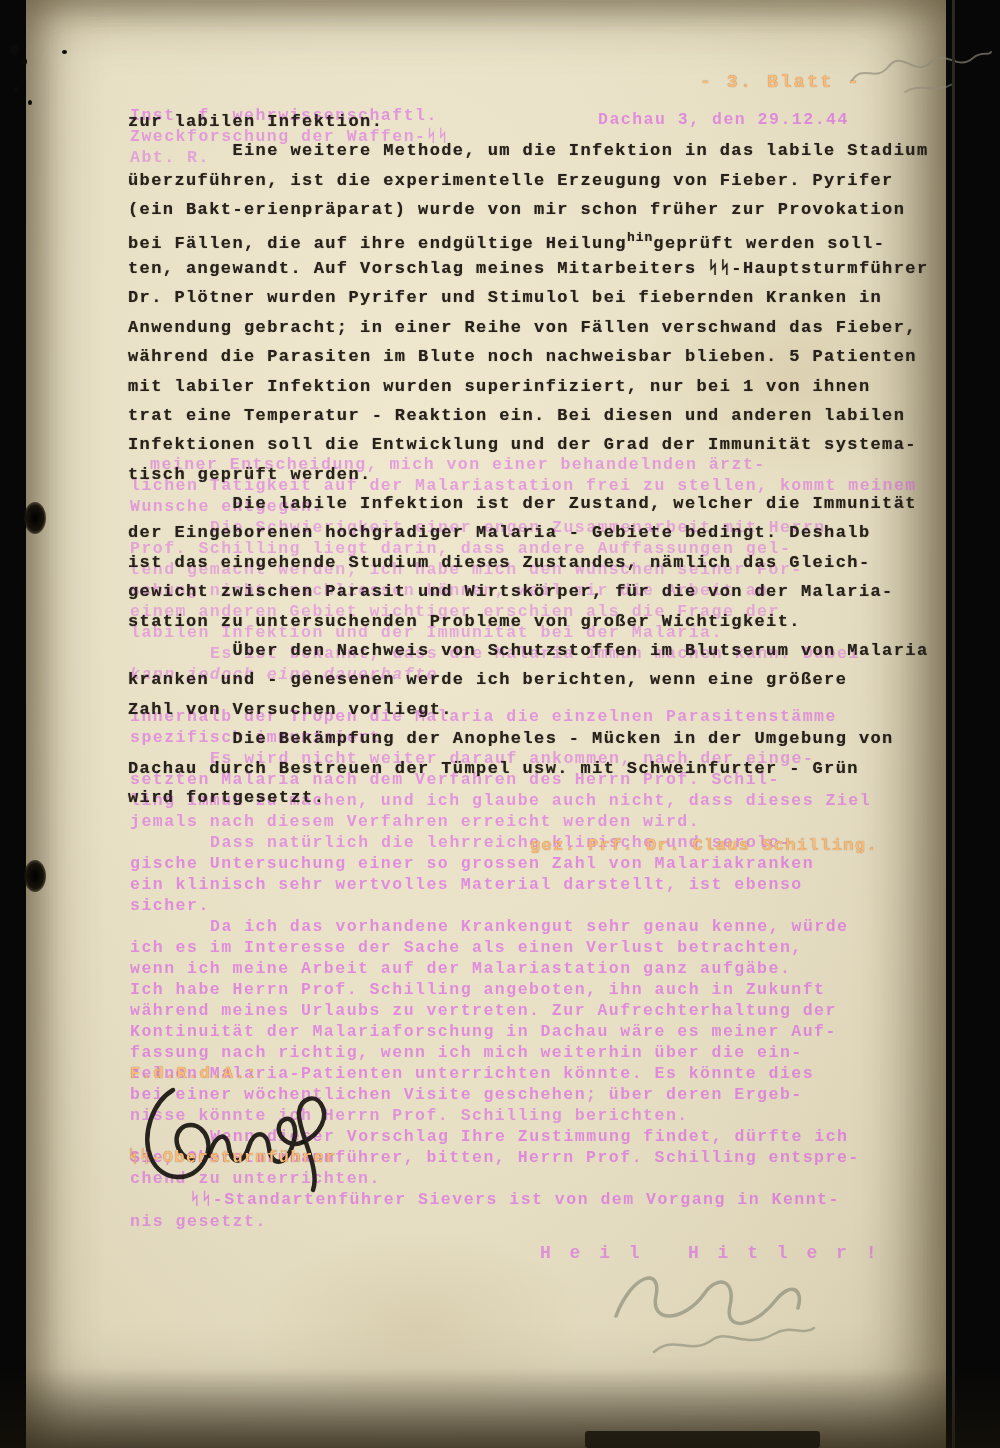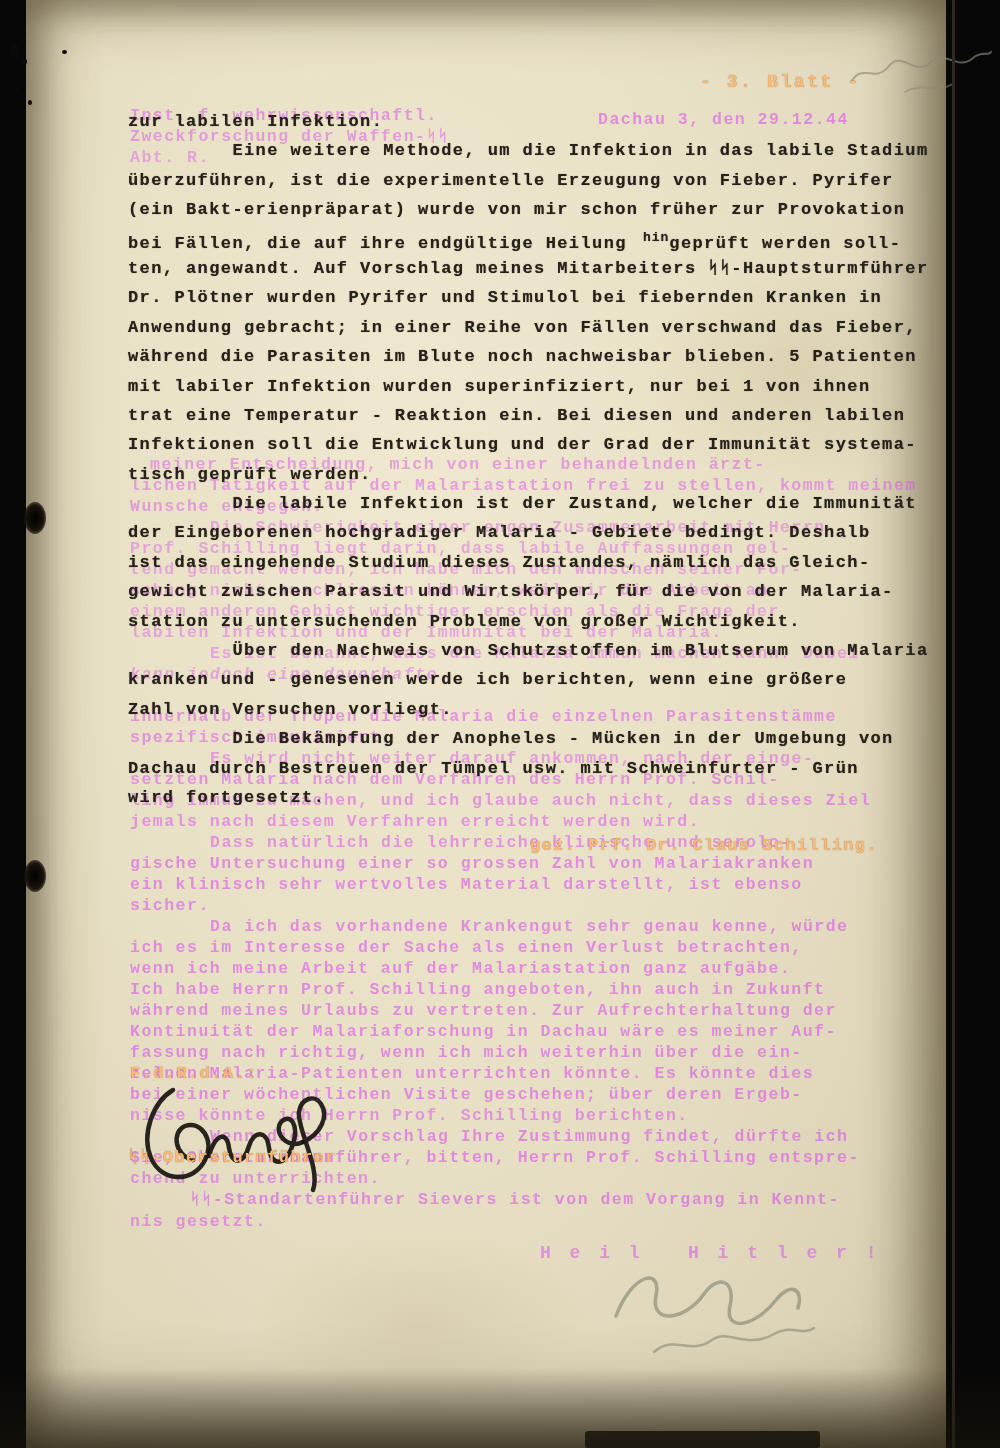--- a/index.html
+++ b/index.html
@@ -30,21 +30,21 @@
     position:absolute;color:#d946ef;font-size:16.5px;font-weight:bold;
     letter-spacing:1.5px;white-space:pre;opacity:.45;
   }
 
   .typed{
     position:absolute;left:128px;top:112px;
     color:#26211a;font-size:17px;font-weight:bold;letter-spacing:1.4px;
     white-space:pre;text-shadow:0 0 1px rgba(35,28,20,.55);
   }
   .typed .line{height:29.4px;}
-  .sup{font-size:13px;vertical-align:super;letter-spacing:1px;margin-left:16px;}
+  .sup{font-size:13px;vertical-align:super;letter-spacing:1px;}
 
   .typed-abs{
     position:absolute;color:#fdba74;font-size:17px;font-weight:bold;
     letter-spacing:1.4px;white-space:pre;text-shadow:0 0 1px rgba(35,28,20,.55);
   }
   .header-text{left:700px;top:72px;font-size:18px;letter-spacing:2.6px;}
   .gez-line{left:530px;top:836px;}
   .fdrda{left:130px;top:1064px;}
   .rank{left:128px;top:1148px;}
 
@@ -67,21 +67,21 @@
 
   <div class="ghost-layer">
       <span class="ghost" style="left: 130px; top: 106px; opacity: 0.5;">Inst. f. wehrwissenschaftl.</span>
       <span class="ghost" style="left: 598px; top: 110px; opacity: 0.55;">Dachau 3, den 29.12.44</span>
       <span class="ghost" style="left: 130px; top: 127px; opacity: 0.45;">Zweckforschung der Waffen-ᛋᛋ</span>
       <span class="ghost" style="left: 130px; top: 148px; opacity: 0.4;">Abt. R.</span>
       <span class="ghost" style="left: 150px; top: 455px; opacity: 0.45;">meiner Entscheidung, mich von einer behandelnden ärzt-</span>
       <span class="ghost" style="left: 130px; top: 476px; opacity: 0.45;">lichen Tätigkeit auf der Malariastation frei zu stellen, kommt meinem</span>
       <span class="ghost" style="left: 130px; top: 497px; opacity: 0.45;">Wunsche entgegen.</span>
       <span class="ghost" style="left: 210px; top: 518px; opacity: 0.4;">Die Schwierigkeit einer engen Zusammenarbeit mit Herrn</span>
-      <span class="ghost" style="left: 130px; top: 539px; opacity: 0.4;">Prof. Schilling liegt darin, dass labile Auffassungen gel-</span>
+      <span class="ghost" style="left: 130px; top: 539px; opacity: 0.4;">Prof. Schilling liegt darin, dass andere Auffassungen gel-</span>
       <span class="ghost" style="left: 130px; top: 560px; opacity: 0.38;">tend gemacht werden; ich habe mich den Wünschen seiner For-</span>
       <span class="ghost" style="left: 130px; top: 581px; opacity: 0.38;">schung nicht anschliessen können, weil mir die Arbeit an</span>
       <span class="ghost" style="left: 130px; top: 602px; opacity: 0.38;">einem anderen Gebiet wichtiger erschien als die Frage der</span>
       <span class="ghost" style="left: 130px; top: 623px; opacity: 0.4;">labilen Infektion und der Immunität bei der Malaria.</span>
       <span class="ghost" style="left: 210px; top: 644px; opacity: 0.4;">Es ist bekannt, dass die Malaria immun machen kann. Dabei</span>
       <span class="ghost" style="left: 130px; top: 665px; opacity: 0.4; font-style: italic;">kann jedoch eine dauerhafte</span>
       <span class="ghost" style="left: 130px; top: 707px; opacity: 0.5;">innerhalb der Tropen die Malaria die einzelnen Parasitenstämme</span>
       <span class="ghost" style="left: 130px; top: 728px; opacity: 0.5;">spezifisch immunisiert.</span>
       <span class="ghost" style="left: 210px; top: 749px; opacity: 0.45;">Es wird nicht weiter darauf ankommen, nach der einge-</span>
       <span class="ghost" style="left: 130px; top: 770px; opacity: 0.5;">setzten Malaria nach dem Verfahren des Herrn Prof. Schil-</span>

